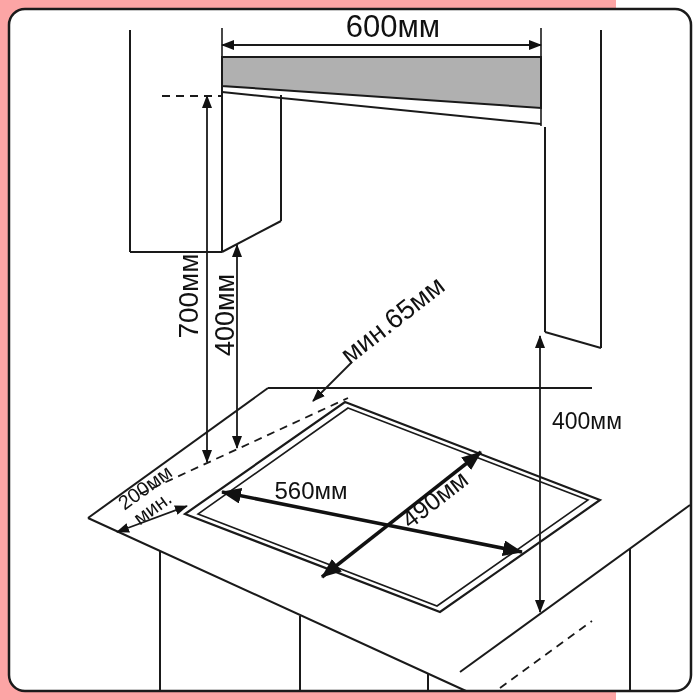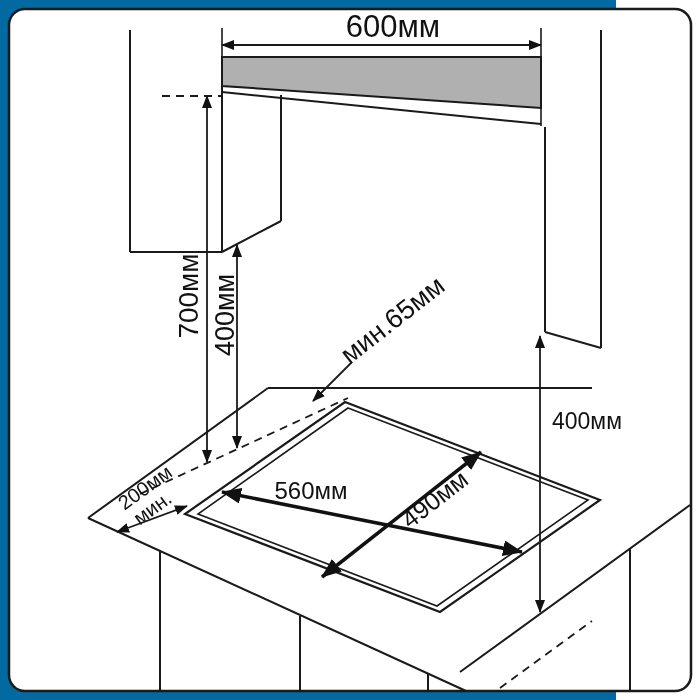--- a/index.html
+++ b/index.html
@@ -1,17 +1,17 @@
 <!DOCTYPE html>
 <html><head>
 <meta charset="utf-8">
 <style>
   html, body { margin: 0; padding: 0; background: #ffffff; }
   body { width: 700px; height: 700px; font-family: "Liberation Sans", sans-serif; }
-  .stage { position: relative; width: 616px; height: 700px; background: #0369a1; }
+  .stage { position: relative; width: 616px; height: 700px; background: #fca5a5; }
   svg { display: block; }
   .ln   { stroke: #1a1a1a; stroke-width: 2; fill: none; }
   .thin { stroke: #1a1a1a; stroke-width: 1.6; fill: none; }
   .dim  { stroke: #1a1a1a; stroke-width: 1.8; fill: none; }
   .dash { stroke: #1a1a1a; stroke-width: 1.8; fill: none; stroke-dasharray: 8 6; }
   .thick{ stroke: #111111; stroke-width: 3.5; fill: none; }
   .cut  { stroke: #1a1a1a; stroke-width: 2.2; fill: none; }
   .cut2 { stroke: #1a1a1a; stroke-width: 1.6; fill: none; }
   text  { fill: #111111; font-family: "Liberation Sans", sans-serif; }
   .t31 { font-size: 31px; }

